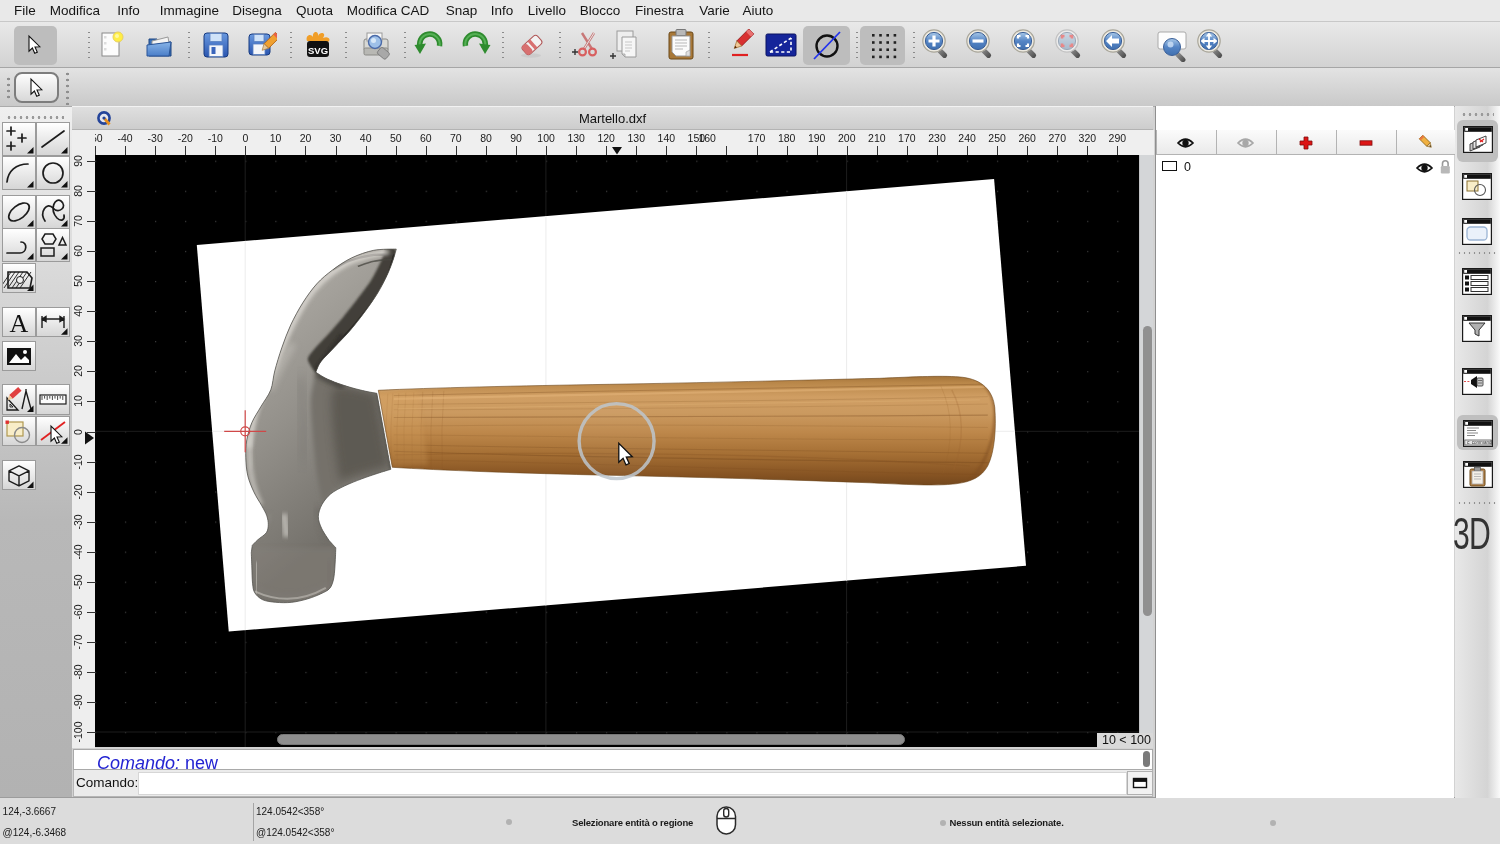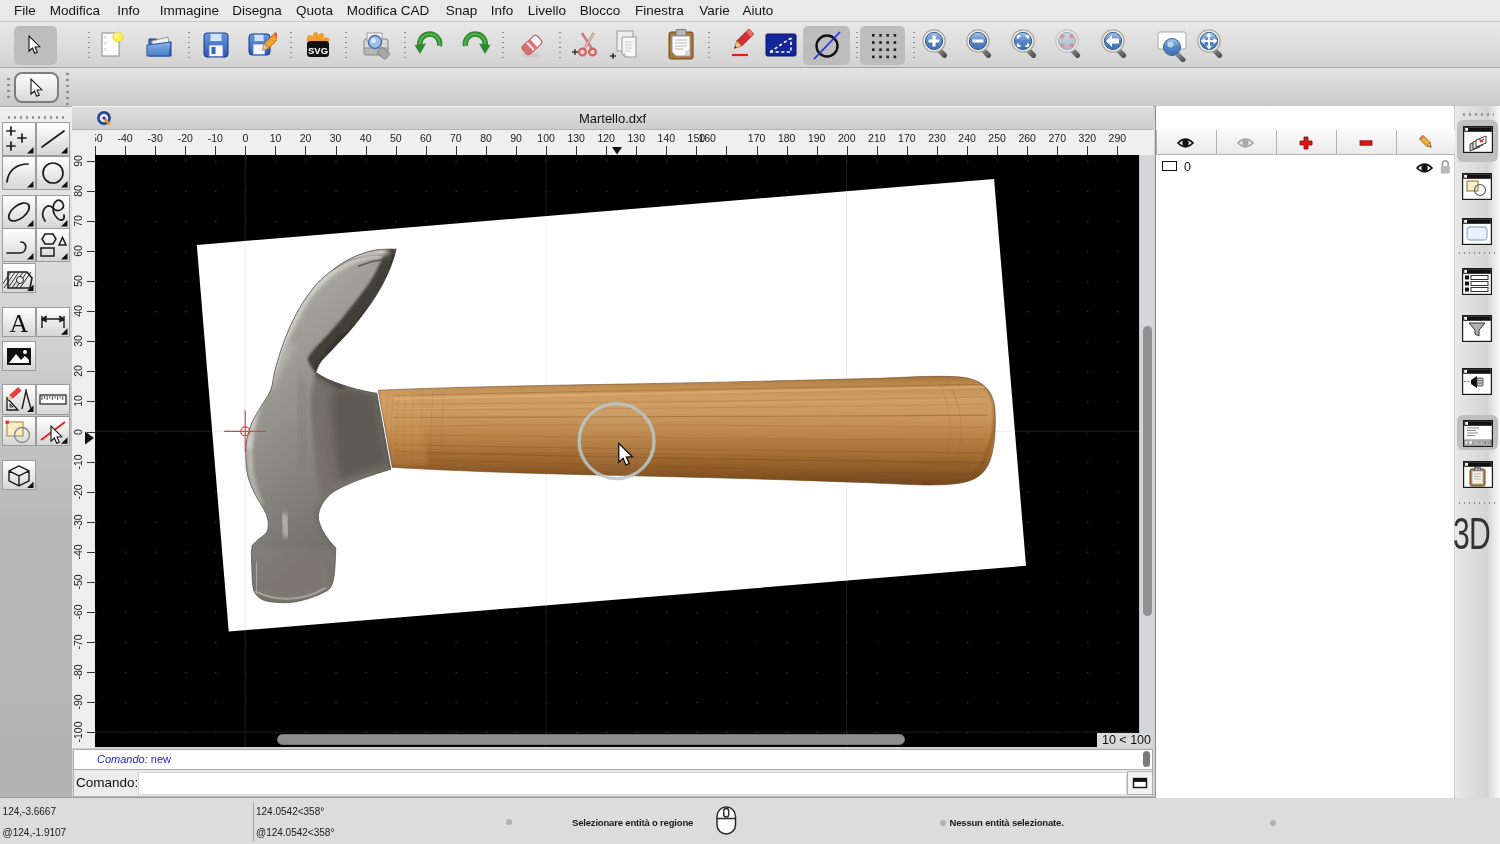--- a/index.html
+++ b/index.html
@@ -22,21 +22,21 @@
 #vruler{left:72px;top:130px;width:23.2px;height:617.5px;background:#eeeeee;overflow:hidden}
 .rl{position:absolute;font-size:10.5px;color:#1b1b1b;transform:translateX(-50%);top:2px;white-space:nowrap}
 .rt{position:absolute;top:16px;width:1px;height:9px;background:#333}
 .vl{position:absolute;font-size:10.5px;color:#1b1b1b;left:2px;transform:translate(-50%,-50%) rotate(-90deg);transform-origin:center;white-space:nowrap}
 .vt{position:absolute;left:15px;width:9px;height:1px;background:#333}
 #canvas{left:95.2px;top:155.2px;width:1043.8px;height:592.3px;background:#000}
 #vscroll{left:1139px;top:155.2px;width:14px;height:592.3px;background:#d4d6d8;border-left:1px solid #c2c4c6}
 #vthumb{position:absolute;left:2.5px;top:171px;width:9px;height:290px;background:#909090;border-radius:5px}
 #hthumb{left:277px;top:734px;width:628px;height:11px;background:#8e8e8e;border-radius:5.5px;border:1px solid #777}
 #zoombox{left:1097px;top:733px;width:56px;height:15px;background:#d9d9d9;font-size:12.5px;color:#111;text-align:right;padding-right:2px}
-#histbox{left:73px;top:749px;width:1080px;height:21px;background:#fff;border:1px solid #a9a9a9;font-size:11px;color:#2424d2;padding:3px 0 0 23px}
+#histbox{left:73px;top:749px;width:1080px;height:21px;background:#fff;border:1px solid #a9a9a9;font-size:18px;color:#2424d2;padding:3px 0 0 23px}
 #histthumb{left:1142.5px;top:750.5px;width:7.5px;height:16.5px;background:#7a7a7a;border-radius:4px}
 #inprow{left:73px;top:770px;width:1080px;height:27px;background:#ebebeb;border:1px solid #b5b5b5;border-top:none}
 #inlabel{position:absolute;left:2px;top:5px;font-size:13.5px;color:#111}
 #infield{position:absolute;left:64px;top:1.5px;width:989px;height:23px;background:#fff;border:1px solid #d6d6d6}
 #kbbtn{position:absolute;left:1053px;top:1px;width:26px;height:24px;background:#f2f2f2;border:1px solid #b0b0b0}
 #statusbar{left:0;top:797px;width:1500px;height:47px;background:#dcdcdc;border-top:1px solid #9c9c9c;font-size:10px;color:#1a1a1a}
 #statusbar div{position:absolute;white-space:nowrap}
 .sdot{position:absolute;width:6px;height:6px;border-radius:3px;background:#b2b2b2}
 #dock{left:1155px;top:106px;width:299px;height:692px;background:#fff;border-left:1px solid #8f8f8f}
 #docktb{position:absolute;left:0;top:0;width:299px;height:24px;background:linear-gradient(#f1f1f1,#e2e2e2);border-bottom:1px solid #bcbcbc;text-align:center}
@@ -639,21 +639,21 @@
 <div id="inprow" class="ab">
     <div id="inlabel">Comando:</div>
     <div id="infield"></div>
     <div id="kbbtn"><svg width="24" height="22" viewBox="0 0 24 22">
         <rect x="5.5" y="6.5" width="13" height="9" fill="#fff" stroke="#111" stroke-width="1.4"></rect>
         <rect x="5.5" y="6.5" width="13" height="3.4" fill="#111"></rect>
       </svg></div>
   </div>
 <div id="statusbar" class="ab">
     <div style="left:2.6px;top:8px">124,-3.6667</div>
-    <div style="left:2.6px;top:28.5px">@124,-1.9107</div>
+    <div style="left:2.6px;top:28.5px">@124,-6.3468</div>
     <div style="left:252.8px;top:5px;width:1px;height:38px;background:#a4a4a4"></div>
     <div style="left:256px;top:8px">124.0542&lt;358°</div>
     <div style="left:256px;top:28.5px">@124.0542&lt;358°</div>
     <div class="sdot" style="left:506px;top:21px"></div>
     <div style="left:572px;top:18.5px;font-weight:bold;font-size:9.5px;letter-spacing:-0.18px;color:#1a1a1a">Selezionare entità o regione</div>
     <svg class="ab" style="left:716px;top:8px" width="21" height="30" viewBox="0 0 21 30">
       <rect x="1" y="1" width="18.5" height="27" rx="9.2" fill="#fff" stroke="#2a2a2a" stroke-width="1.5"></rect>
       <path d="M1,12.5 l18.5,0" stroke="#2a2a2a" stroke-width="1.5"></path>
       <rect x="7.7" y="2.5" width="5" height="8.5" rx="2.5" fill="#fff" stroke="#2a2a2a" stroke-width="1.4"></rect>
     </svg>

